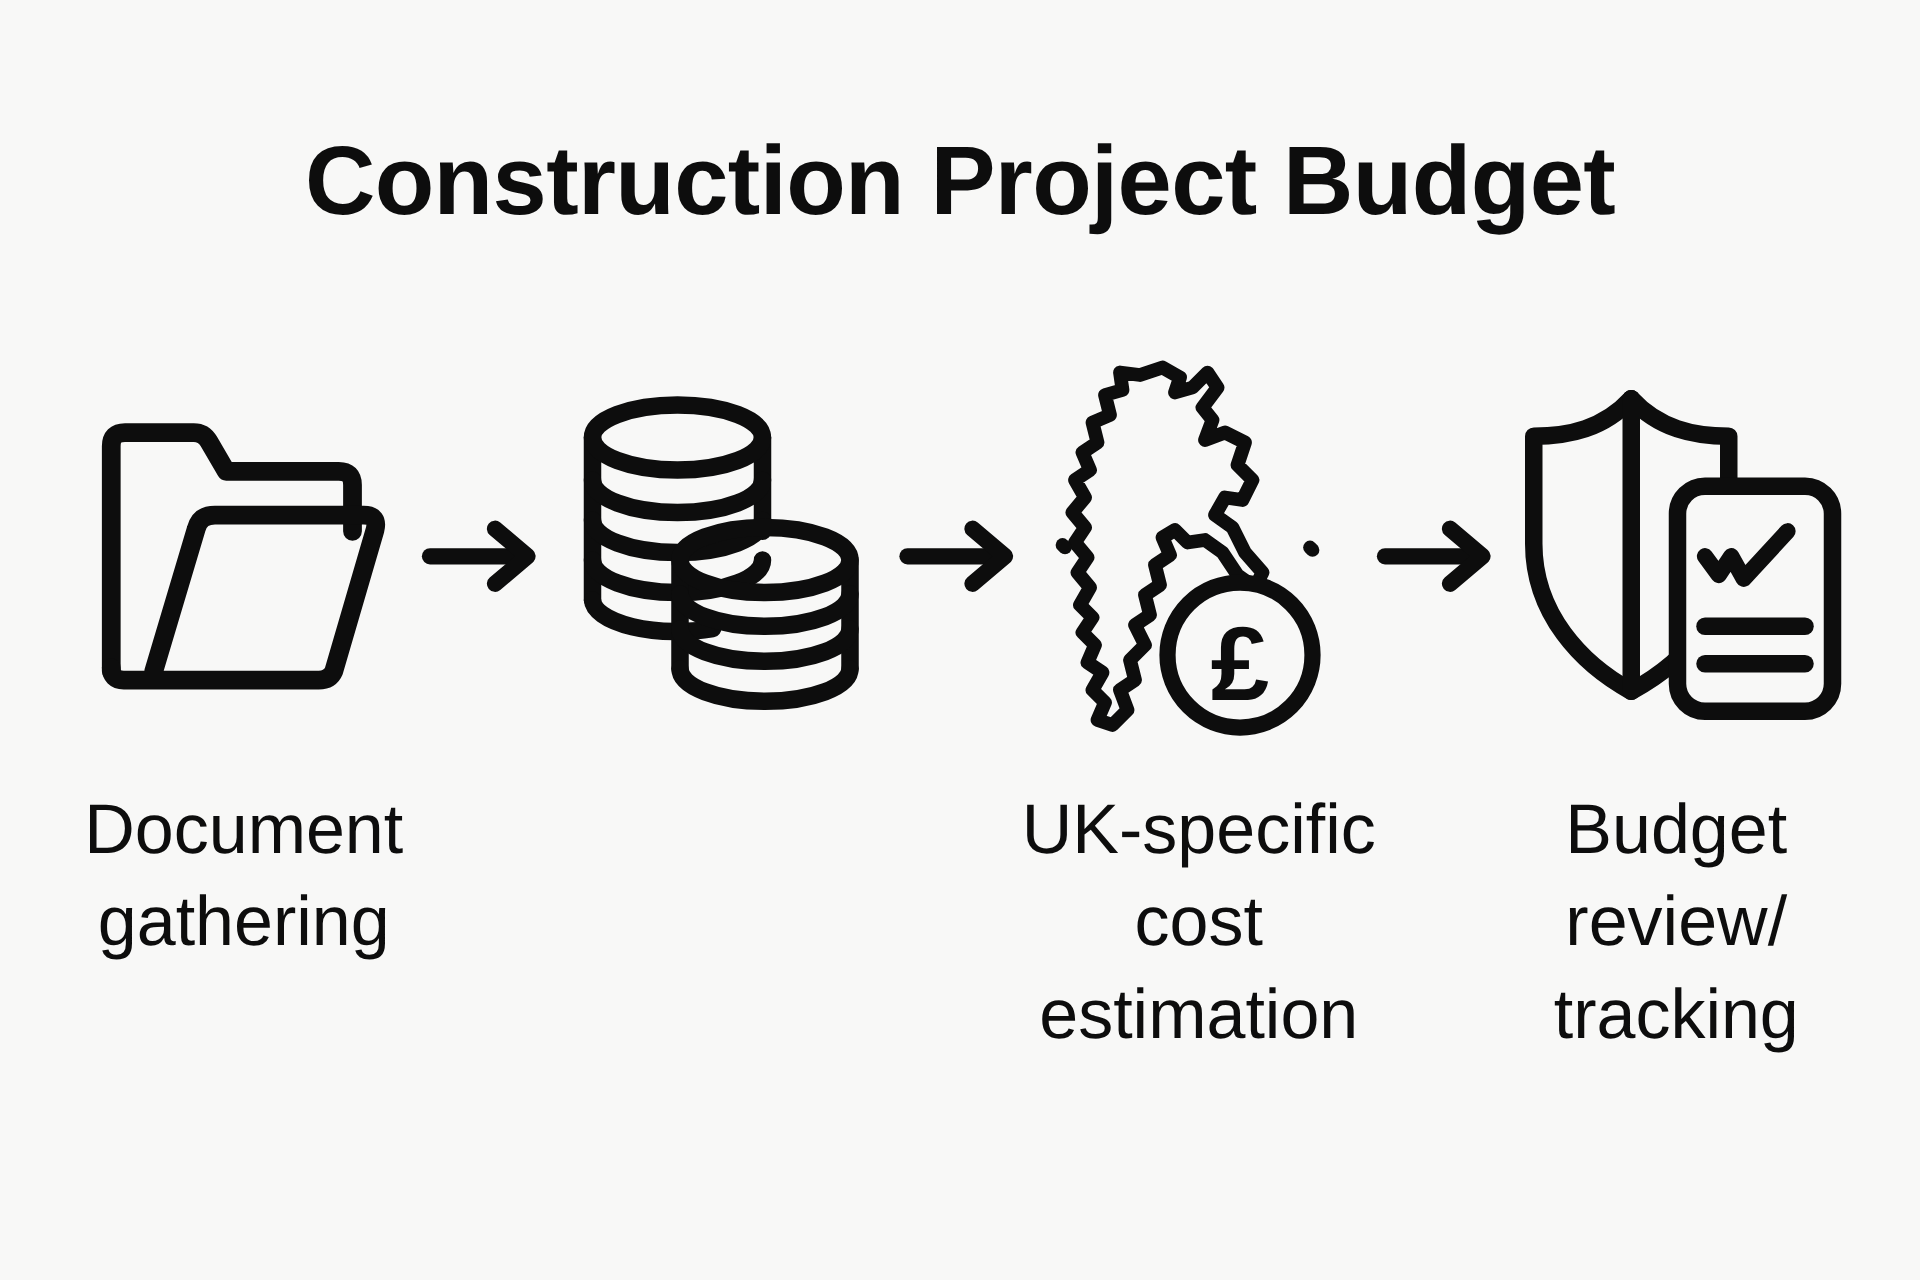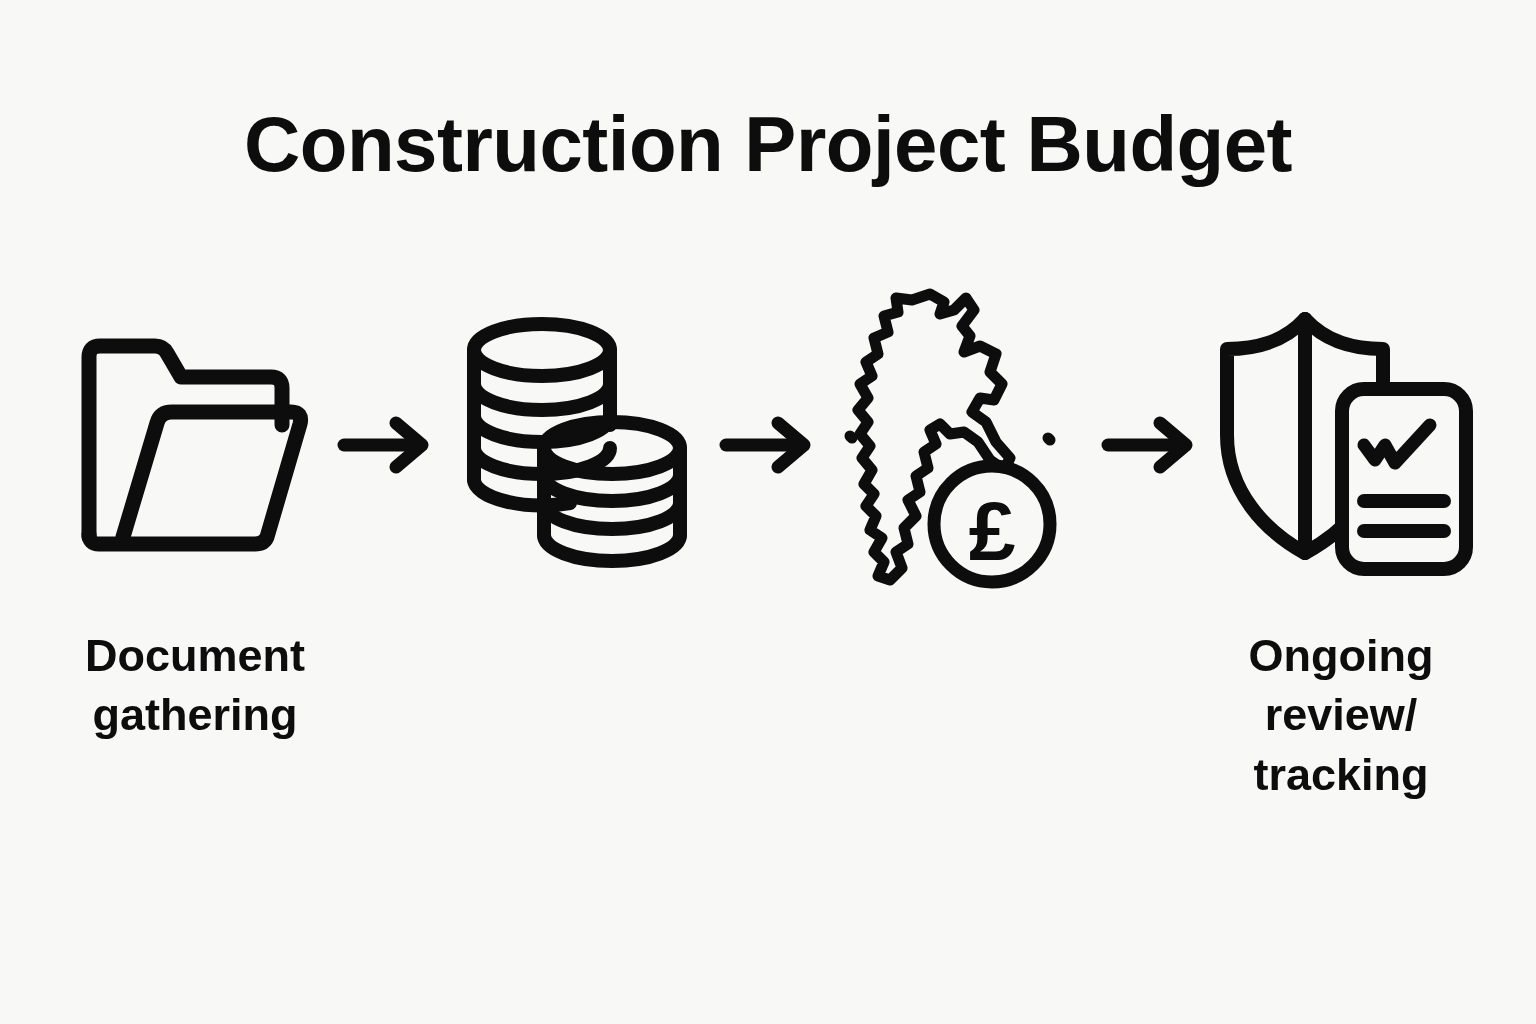--- a/index.html
+++ b/index.html
@@ -67,23 +67,23 @@
 
   .icon-box svg {
     display: block;
     overflow: visible;
   }
 
   .step-label {
     margin-top: 6px;
     width: 290px;
     text-align: center;
-    font-size: 45px;
+    font-size: 56px;
     line-height: 1.32;
-    font-weight: 700;
+    font-weight: 400;
     color: #0d0d0d;
     white-space: pre-line;
   }
 
   .arrow-box {
     width: 110px;
     height: 350px;
     display: flex;
     align-items: center;
     justify-content: center;
@@ -172,20 +172,23 @@
 
             <path d="M6 156 L8 158"></path>
             <path d="M204 158 L206 160"></path>
           </g>
 
           <circle cx="148" cy="244" r="58" fill="#f8f8f7" stroke="none"></circle>
           <circle cx="148" cy="244" r="58" fill="none" stroke="#0d0d0d" stroke-width="13"></circle>
           <text x="148" y="280" text-anchor="middle" font-family="'Liberation Sans', sans-serif" font-size="84" font-weight="700" fill="#0d0d0d">£</text>
         </svg>
       </div>
+      <div class="step-label">UK-specific
+cost
+estimation</div>
     </div>
 
     <div class="arrow-box">
       <svg width="100" height="60" viewBox="0 0 100 60" fill="none" stroke="#0d0d0d" stroke-width="13" stroke-linecap="round" stroke-linejoin="round">
         <path d="M8 30 L84 30"></path>
         <path d="M60 8 L86 30 L60 52"></path>
       </svg>
     </div>
 
     <div class="step">
@@ -205,19 +208,19 @@
           <rect x="133" y="84" width="124" height="180" rx="22" ry="22" fill="#f8f8f7" stroke="#0d0d0d" stroke-width="14"></rect>
           <g stroke="#0d0d0d" stroke-linecap="round" stroke-linejoin="round" fill="none">
 
             <path d="M155 140 L166 155 L176 140 L186 158 L221 120" stroke-width="13"></path>
 
             <path d="M155 196 L235 196" stroke-width="14"></path>
             <path d="M155 226 L235 226" stroke-width="14"></path>
           </g>
         </svg>
       </div>
-      <div class="step-label">Ongoing
+      <div class="step-label">Budget
 review/
 tracking</div>
     </div>
 
   </div>
 </div>
 
 </body></html>

